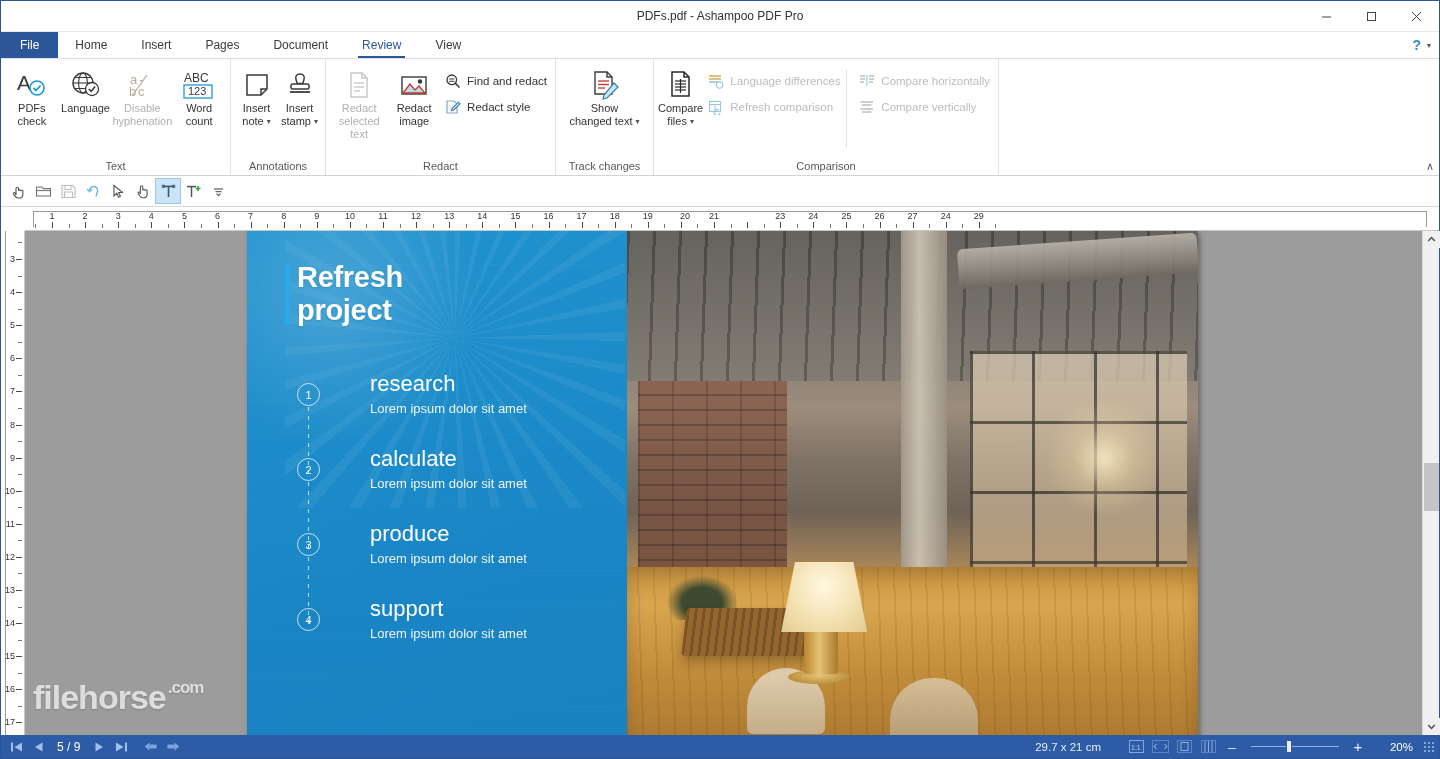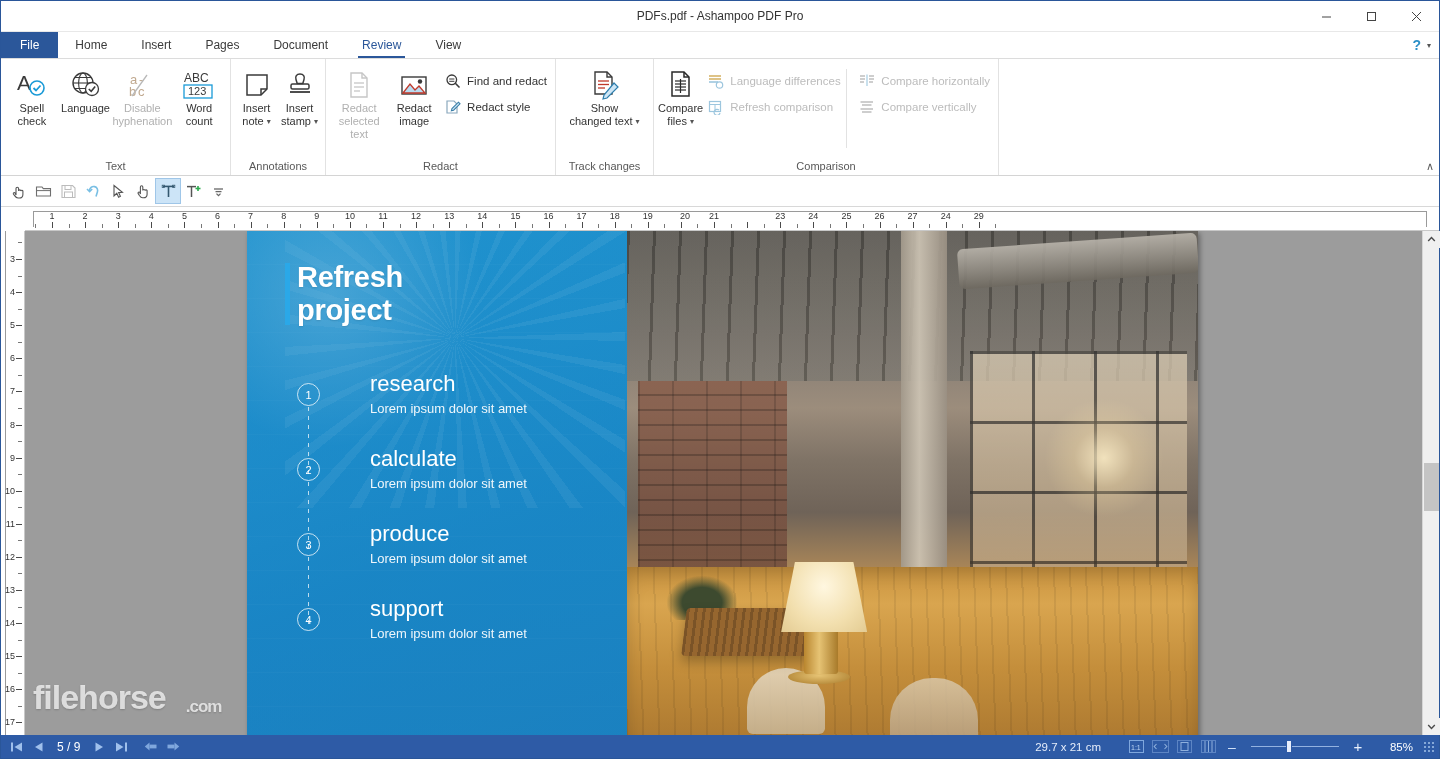--- a/index.html
+++ b/index.html
@@ -344,23 +344,22 @@
     position: absolute; right: 6%; top: 32%;
     width: 120px; height: 120px;
     background: radial-gradient(circle, rgba(255,240,200,0.8) 0%, rgba(255,230,170,0.25) 35%, rgba(255,225,160,0) 70%);
   }
 
   .watermark {
     position: absolute; left: 8px; bottom: 18px;
     font-size: 34px; font-weight: bold; letter-spacing: -1px;
     color: rgba(255,255,255,0.72);
     text-shadow: 0 1px 2px rgba(0,0,0,0.18);
-    display: flex; align-items: flex-end;
+    display: flex; align-items: flex-start;
     user-select: none;
-    gap: 18px;
   }
   .watermark .dotcom { font-size: 17px; margin-left: 2px; }
 
   
   .vscroll {
     width: 17px; flex: 0 0 17px;
     background: #f0f0f0; border-left: 1px solid #d6d6d6;
     position: relative;
   }
   .sb-arrow {
@@ -454,21 +453,21 @@
     <div class="rgroup" style="width:230px">
       <div class="rgroup-body">
         <div class="bigbtn">
           <div class="ic">
             <svg width="32" height="30" viewBox="0 0 32 30">
               <text x="1" y="20" font-family="Liberation Sans" font-size="21" fill="#3a3a3a">A</text>
               <circle cx="21" cy="18" r="7" fill="none" stroke="#1a9ad7" stroke-width="1.6"></circle>
               <path d="M17.5 18 L20 20.5 L24.5 15.5" fill="none" stroke="#1a9ad7" stroke-width="1.8"></path>
             </svg>
           </div>
-          <div>Spell</div>
+          <div>PDFs</div>
           <div>check</div>
         </div>
 
         <div class="bigbtn">
           <div class="ic">
             <svg width="32" height="30" viewBox="0 0 32 30">
               <circle cx="13" cy="13" r="10" fill="none" stroke="#3a3a3a" stroke-width="1.4"></circle>
               <ellipse cx="13" cy="13" rx="4.4" ry="10" fill="none" stroke="#3a3a3a" stroke-width="1.1"></ellipse>
               <line x1="3" y1="13" x2="23" y2="13" stroke="#3a3a3a" stroke-width="1.1"></line>
               <line x1="4.8" y1="7.5" x2="21.2" y2="7.5" stroke="#3a3a3a" stroke-width="1"></line>
@@ -1063,17 +1062,17 @@
             <line x1="7.5" y1="1" x2="7.5" y2="12" stroke="#8fb0dd"></line>
             <line x1="11" y1="1" x2="11" y2="12" stroke="#8fb0dd"></line>
           </svg>
       </div>
       <div class="sb-btn" style="font-size:14px;color:#cfe0f7;">–</div>
       <div class="zoom-slider">
         <div class="zs-track"></div>
         <div class="zs-thumb"></div>
       </div>
       <div class="sb-btn" style="font-size:15px;color:#e8f0fc;">+</div>
-      <div class="zoom-pct">85%</div>
+      <div class="zoom-pct">20%</div>
       <div class="grip"></div>
     </div>
   </div>
 </div>
 
 </body></html>

